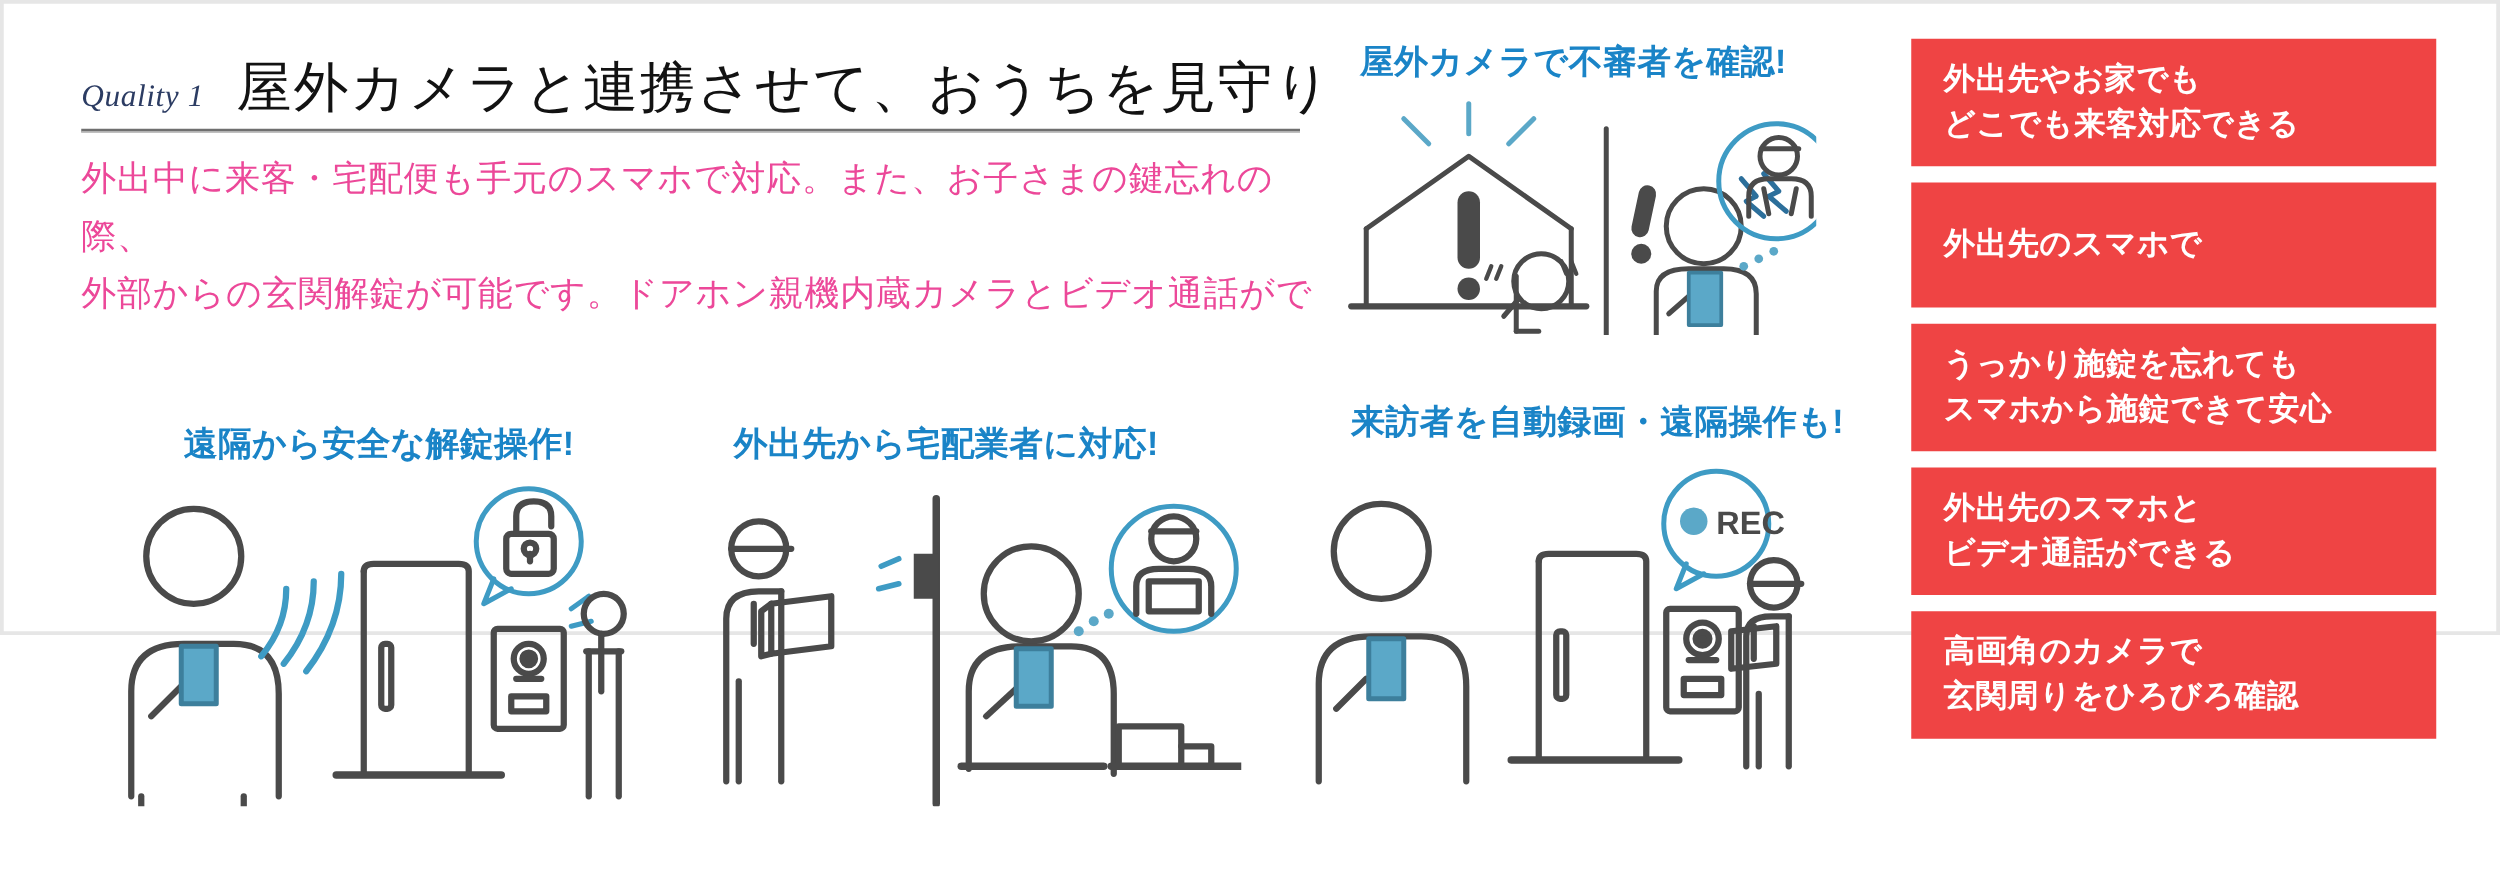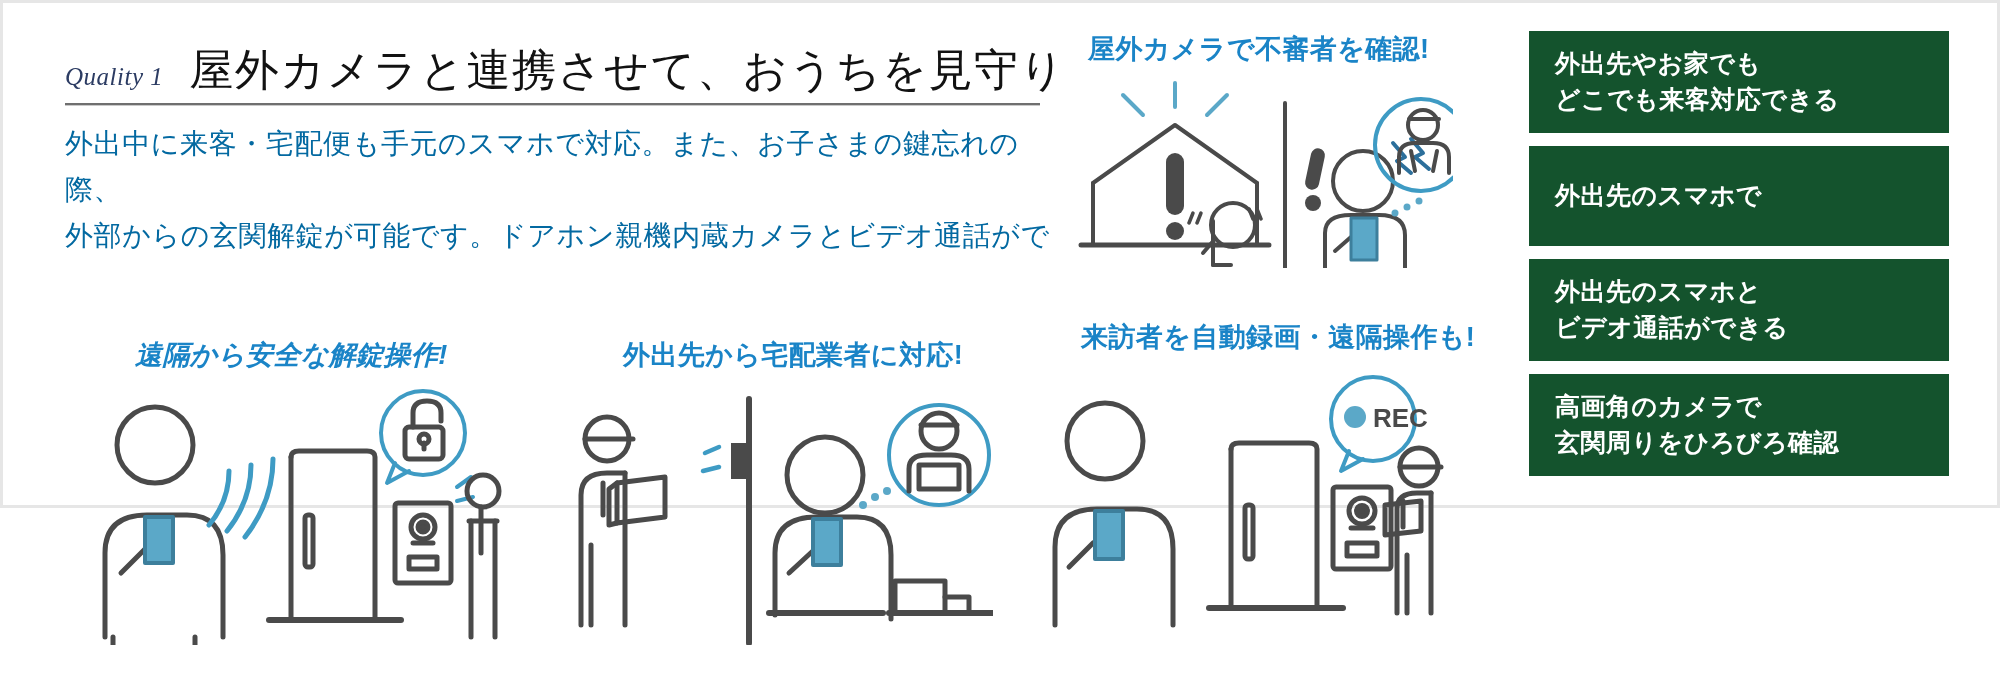--- a/index.html
+++ b/index.html
@@ -49,55 +49,55 @@
   .rule:after{
     content:"";position:absolute;left:0;top:2px;width:100%;height:1px;
     background:#c9c9c9;
   }
 
   .body-copy{
     position:absolute;left:62px;top:118px;width:985px;
     font-family:"Liberation Serif","DejaVu Serif",serif;
     font-size:28px;
     line-height:46px;
-    color:#0369a1;
+    color:#ec4899;
     letter-spacing:.6px;
   }
   .body-copy p{margin:0;}
 
   
   .cap{
     position:absolute;
     font-size:27px;
     font-weight:bold;
     color:#1a84c7;
     letter-spacing:.4px;
     white-space:nowrap;
   }
   .cap-top   { left:1085px; top:28px; }
-  .cap-b1    { left:132px;  top:334px;font-style:italic; }
-  .cap-b2    { left:620px;  top:334px;text-align:center; }
+  .cap-b1    { left:144px;  top:334px; }
+  .cap-b2    { left:584px;  top:334px;text-align:center; }
   .cap-b3    { left:1078px; top:316px; }
 
   
   .illu{position:absolute;}
   .illu-top { left:1060px; top:70px;  width:390px; height:195px; }
   .illu-b1  { left:80px;   top:372px; width:420px; height:270px; }
   .illu-b2  { left:570px;  top:372px; width:420px; height:270px; }
   .illu-b3  { left:1030px; top:356px; width:420px; height:270px; }
 
   
   .sidebar{
     position:absolute;right:48px;top:28px;
     width:420px;
     display:flex;flex-direction:column;
     gap:13px;
   }
   .side-box{
-    background:#14532d;
+    background:#ef4444;
     color:#ffffff;
     box-sizing:border-box;
     padding:14px 26px 16px 26px;
     font-size:25px;
     font-weight:bold;
     line-height:36px;
     letter-spacing:.5px;
     min-height:100px;
     display:flex;flex-direction:column;justify-content:center;
   }
@@ -359,20 +359,24 @@
 
     <div class="side-box">
       <span class="ln">外出先やお家でも</span>
       <span class="ln">どこでも来客対応できる</span>
     </div>
 
     <div class="side-box">
       <span class="ln">外出先のスマホで</span>
     </div>
 
+    <div class="side-box">
+      <span class="ln">うっかり施錠を忘れても</span>
+      <span class="ln">スマホから施錠できて安心</span>
+    </div>
 
     <div class="side-box">
       <span class="ln">外出先のスマホと</span>
       <span class="ln">ビデオ通話ができる</span>
     </div>
 
     <div class="side-box">
       <span class="ln">高画角のカメラで</span>
       <span class="ln">玄関周りをひろびろ確認</span>
     </div>

